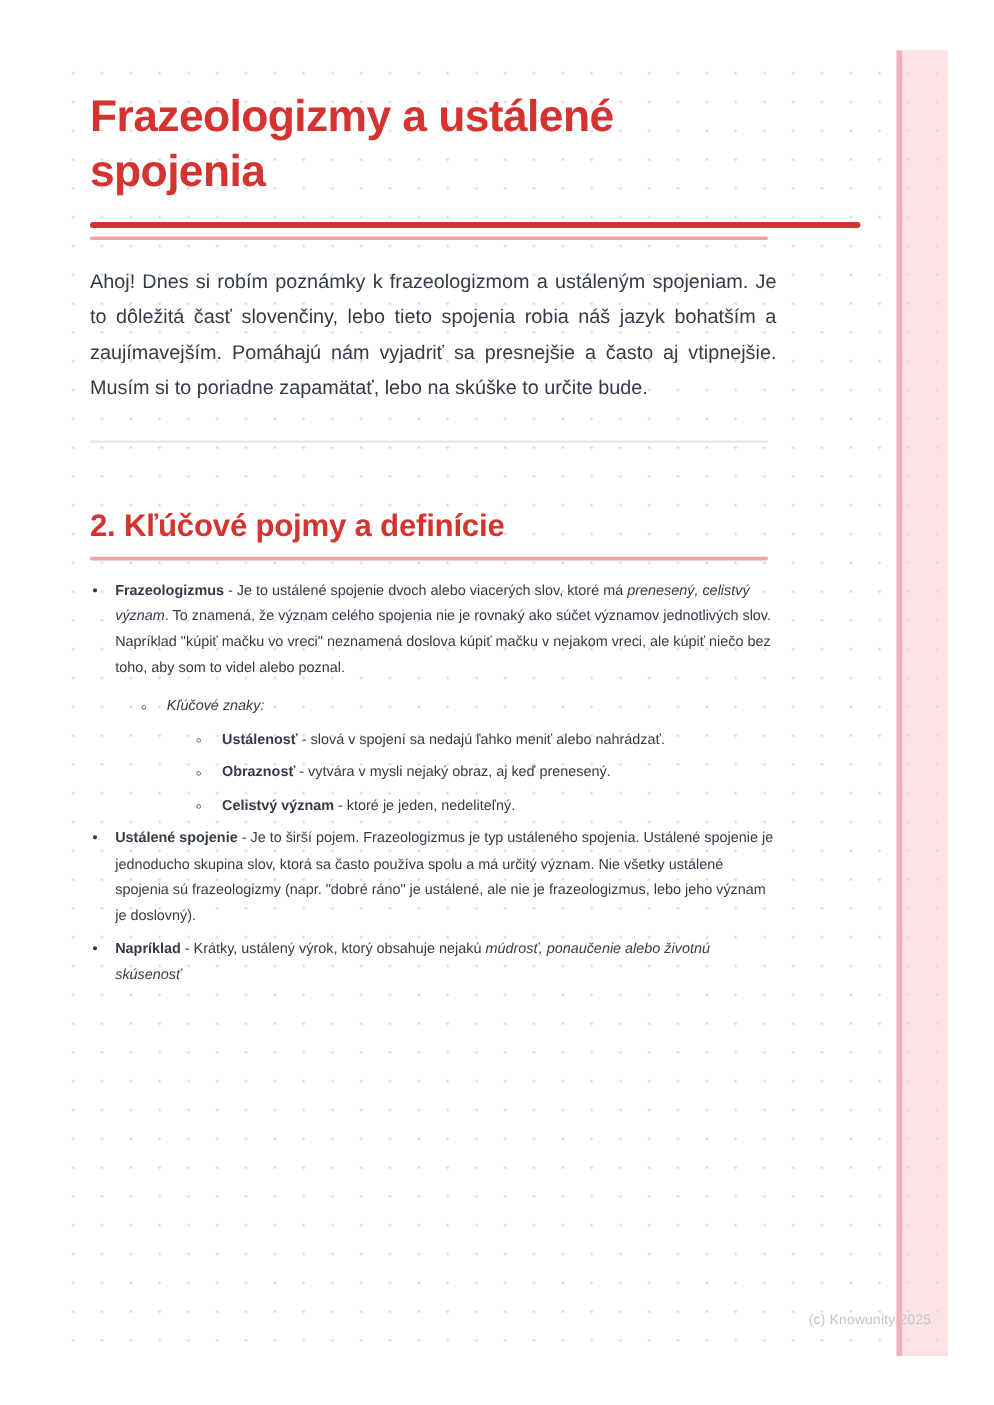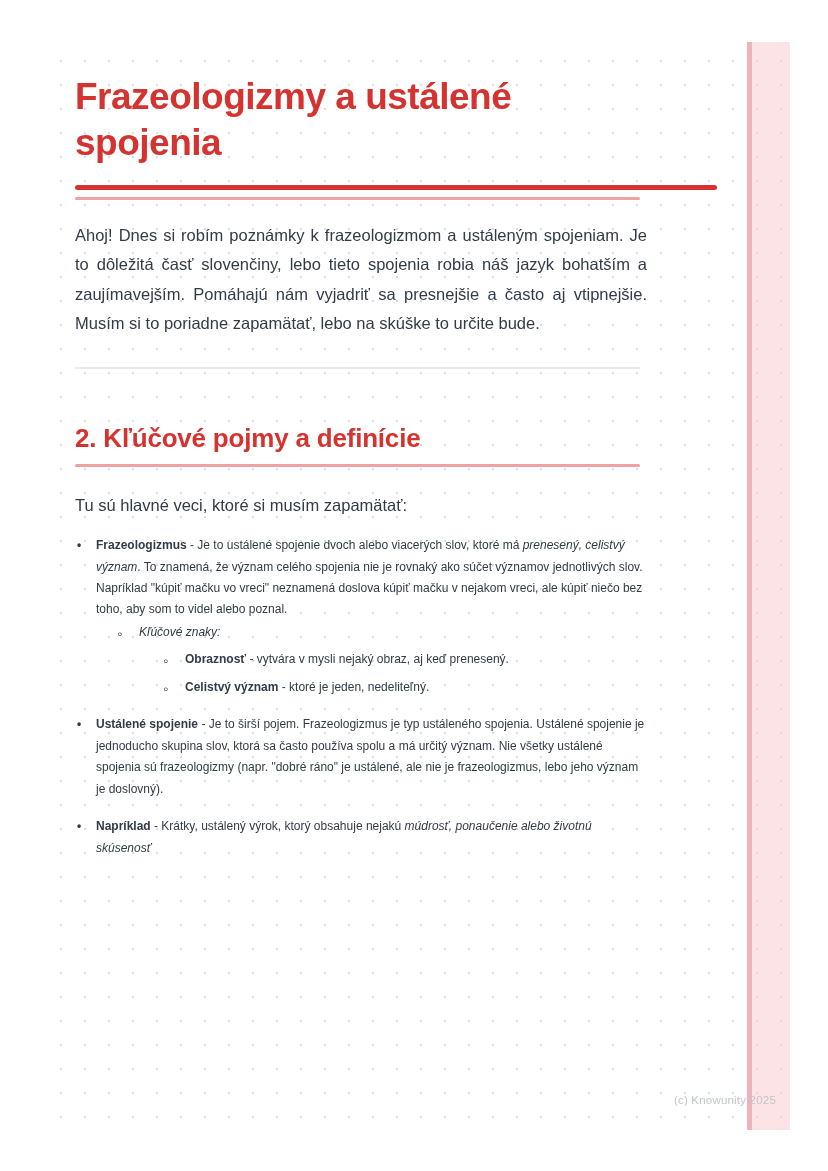--- a/index.html
+++ b/index.html
@@ -36,23 +36,23 @@
   .divider { width:565px; height:2px; background:#e8e8eb; margin-top:28px; }
 
   .intro { margin-top:24px; font-size:16.5px; line-height:1.79; color:#333b48; }
 
   ul { list-style:none; }
   li { position:relative; font-size:12px; line-height:1.79; color:#333b48; }
 
   ul.l1 { margin-top:15px; }
   ul.l1 > li { padding-left:21px; }
   ul.l1 > li::before { content:"•"; position:absolute; left:2px; top:0; font-weight:700; }
-  ul.l1 > li + li { margin-top:16px; }
+  ul.l1 > li + li { margin-top:6px; }
 
-  ul.l2 { margin-top:1px; }
+  ul.l2 { margin-top:11px; }
   ul.l2 > li { margin-left:19px; padding-left:24px; }
   ul.l2 > li::before { content:"◦"; position:absolute; left:2px; top:-1px; font-size:15px; }
 
   ul.l3 { margin-top:4px; }
   ul.l3 > li { margin-left:22px; padding-left:24px; margin-top:6px; }
   ul.l3 > li::before { content:"◦"; position:absolute; left:2px; top:-1px; font-size:15px; }
 
   .footer { position:absolute; right:14px; bottom:24px; font-size:11.5px;
             color:#c1c4cb; z-index:3; letter-spacing:0.2px; }
 </style>
@@ -71,29 +71,31 @@
 
       <div class="h2-rule"></div>
 
       <p class="para">Ahoj! Dnes si robím poznámky k frazeologizmom a ustáleným spojeniam. Je to dôležitá časť slovenčiny, lebo tieto spojenia robia náš jazyk bohatším a zaujímavejším. Pomáhajú nám vyjadriť sa presnejšie a často aj vtipnejšie. Musím si to poriadne zapamätať, lebo na skúške to určite bude.</p>
 
       <div class="divider"></div>
 
       <h2 class="h2-second">2. Kľúčové pojmy a definície</h2>
       <div class="h2-rule"></div>
 
-      <p class="intro">Tu sú hlavné veci, ktoré si musím zapamätať:</p>
 
       <ul class="l1">
         <li>
           <span class="txt"><span style="font-weight: 700;">Frazeologizmus</span><span> - Je to ustálené spojenie dvoch alebo viacerých slov, ktoré má </span><span style="font-style: italic;">prenesený, celistvý význam</span><span>. To znamená, že význam celého spojenia nie je rovnaký ako súčet významov jednotlivých slov. Napríklad "kúpiť mačku vo vreci" neznamená doslova kúpiť mačku v nejakom vreci, ale kúpiť niečo bez toho, aby som to videl alebo poznal.</span></span>
           <ul class="l2">
             <li>
               <span class="txt"><span style="font-style: italic;">Kľúčové znaky:</span></span>
               <ul class="l3">
+                <li>
+                  <span class="txt"><span style="font-weight: 700;">Ustálenosť</span><span> - slová v spojení sa nedajú ľahko meniť alebo nahrádzať.</span></span>
+                </li>
                 <li>
                   <span class="txt"><span style="font-weight: 700;">Obraznosť</span><span> - vytvára v mysli nejaký obraz, aj keď prenesený.</span></span>
                 </li>
                 <li>
                   <span class="txt"><span style="font-weight: 700;">Celistvý význam</span><span> - ktoré je jeden, nedeliteľný.</span></span>
                 </li>
               </ul>
             </li>
           </ul>
         </li>

